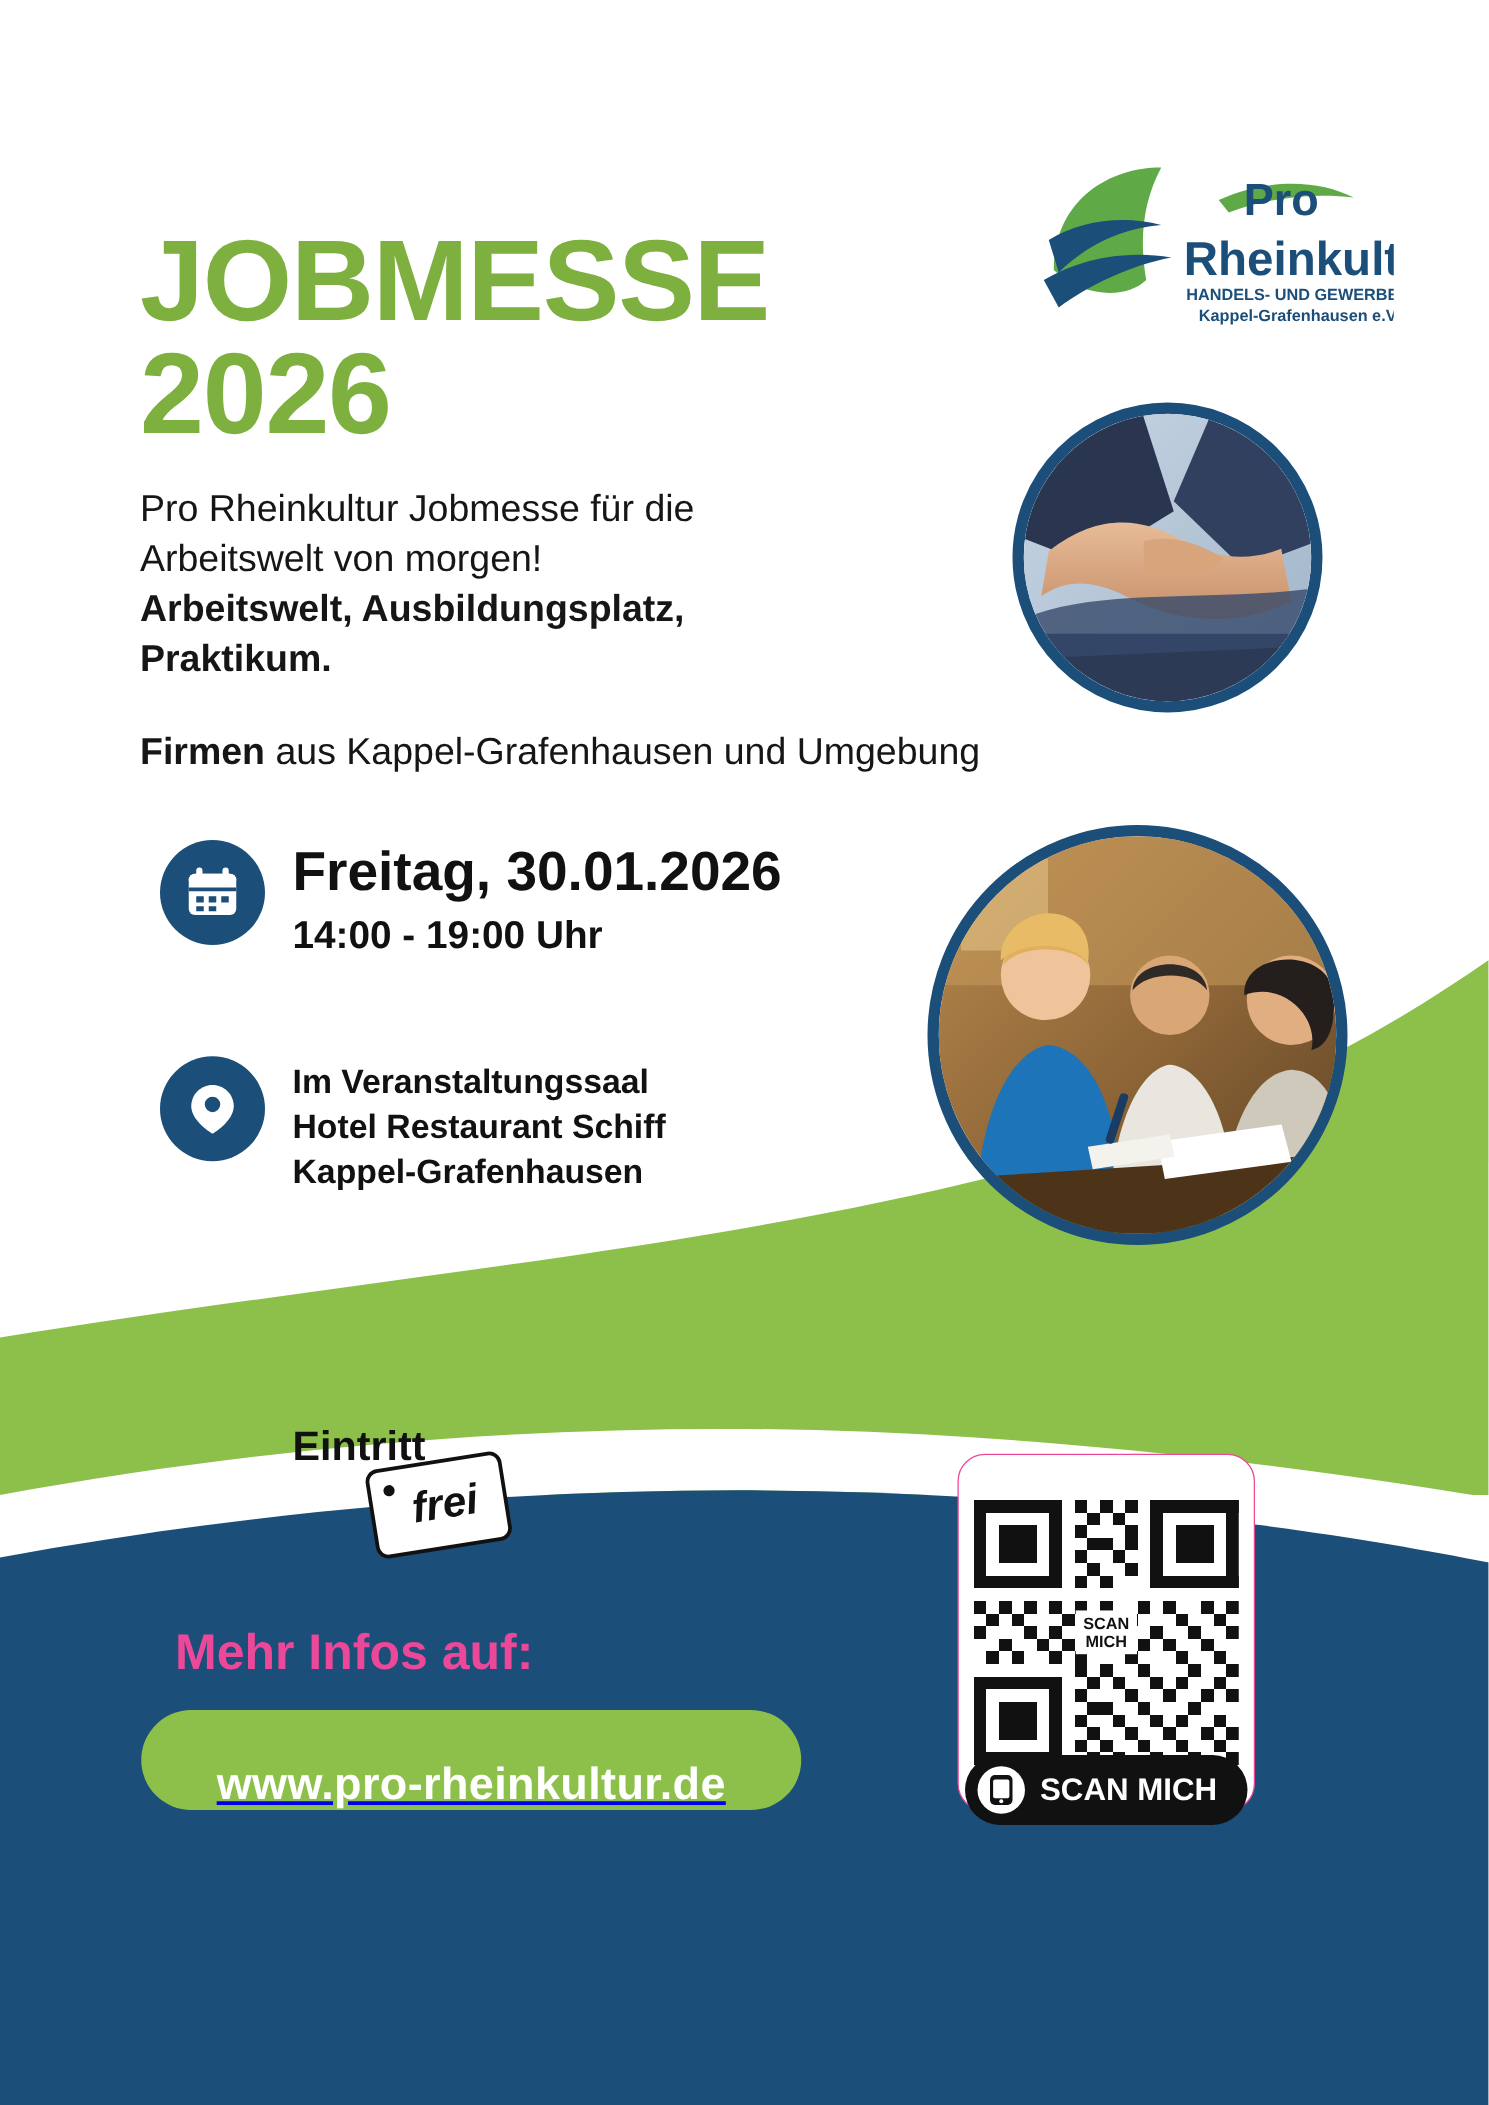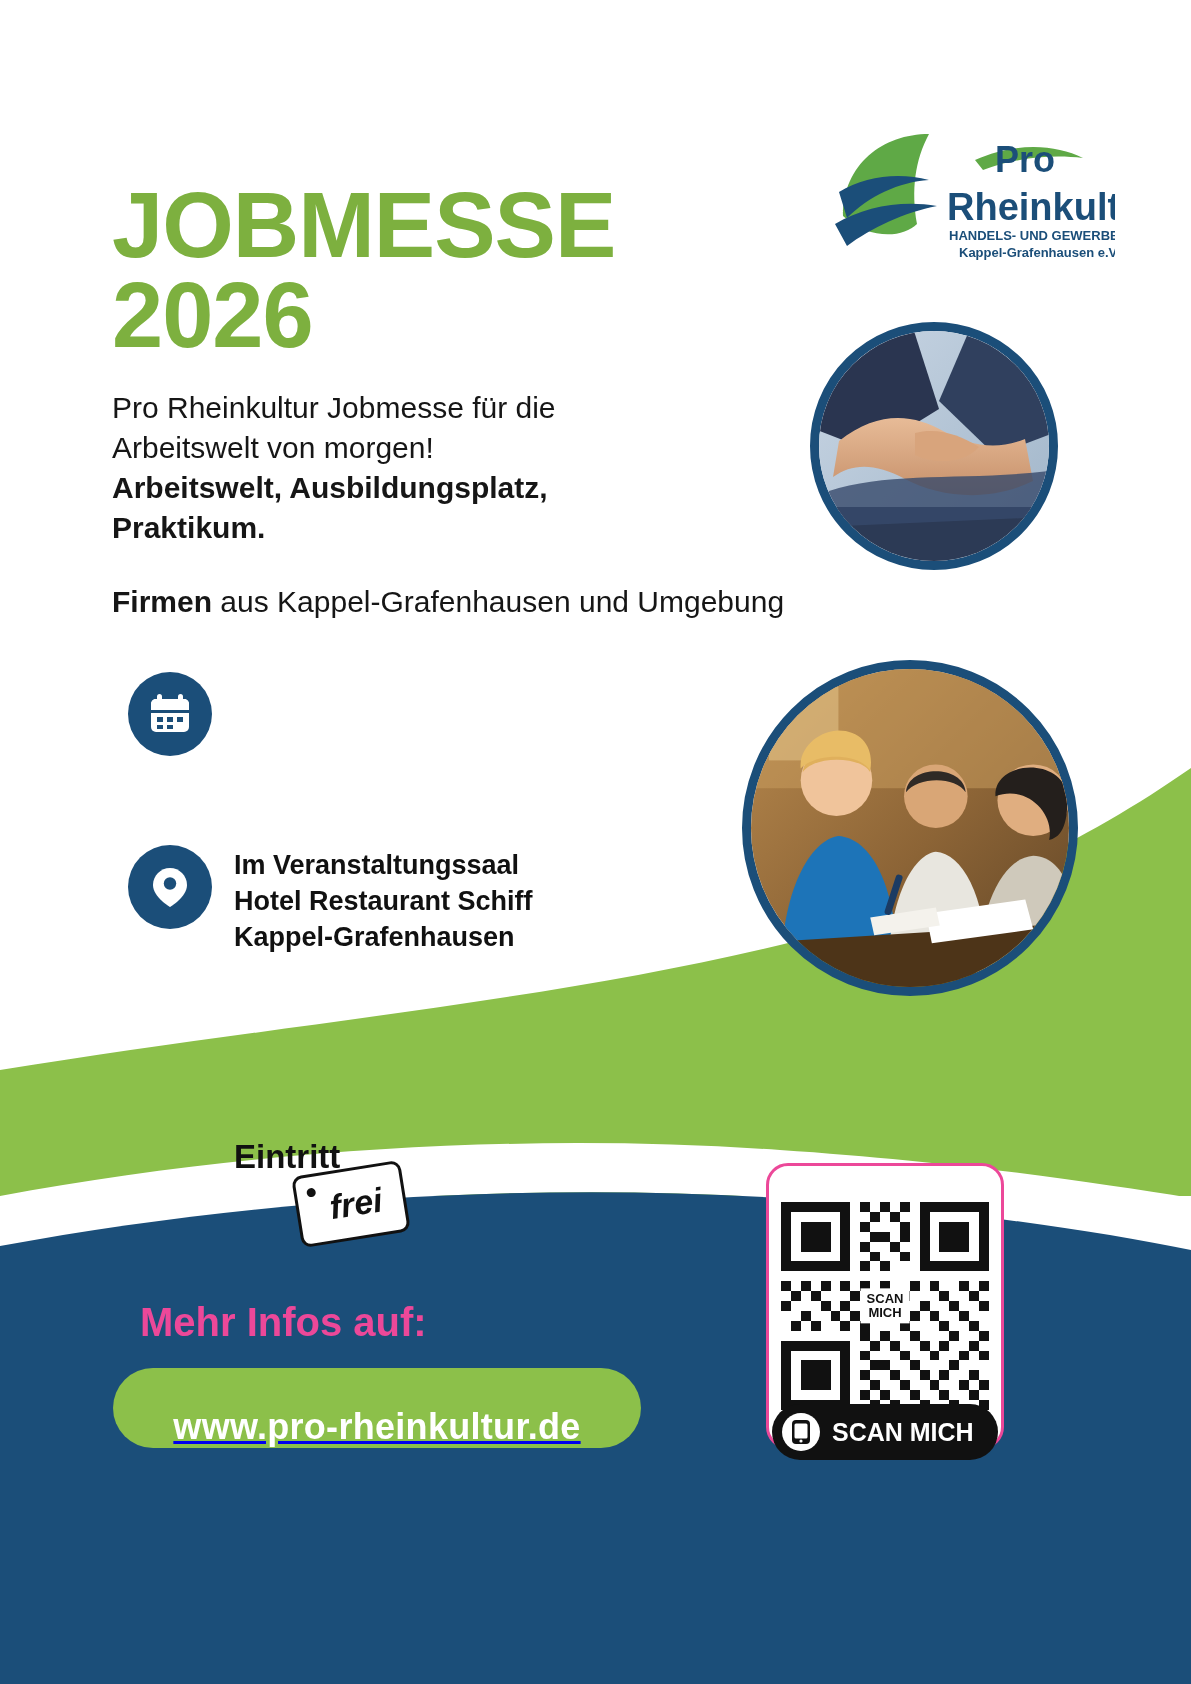--- a/index.html
+++ b/index.html
@@ -217,21 +217,21 @@
   }
 
   
   #qr-card {
     position: absolute;
     left: 766px;
     top: 1163px;
     width: 238px;
     height: 286px;
     background: #ffffff;
-    border: 3px solid #ec4899;
+    border: 1px solid #ec4899;
     border-radius: 22px;
     box-sizing: border-box;
     padding: 12px;
   }
   #qr-card svg { display: block; width: 100%; height: 100%; }
   #qr-center-label {
     position: absolute;
     left: 50%;
     top: 50%;
     transform: translate(-50%, -50%);
@@ -326,20 +326,24 @@
         <rect x="5" y="9" width="38" height="10" rx="5" fill="#ffffff"></rect>
         <rect x="11" y="4" width="5" height="10" rx="2.5" fill="#ffffff"></rect>
         <rect x="32" y="4" width="5" height="10" rx="2.5" fill="#ffffff"></rect>
         <rect x="5" y="20" width="38" height="3" fill="#1B4E79"></rect>
         <rect x="11" y="27" width="6" height="5" fill="#1B4E79"></rect>
         <rect x="21" y="27" width="6" height="5" fill="#1B4E79"></rect>
         <rect x="31" y="27" width="6" height="5" fill="#1B4E79"></rect>
         <rect x="11" y="35" width="6" height="4" fill="#1B4E79"></rect>
         <rect x="21" y="35" width="6" height="4" fill="#1B4E79"></rect>
       </svg>
+    </div>
+    <div class="info-text">
+      <div class="title">Freitag, 30.01.2026</div>
+      <div class="sub">14:00 - 19:00 Uhr</div>
     </div>
   </div>
 
   <div class="info-block" id="place-block">
     <div class="info-icon">
       <svg width="46" height="46" viewBox="0 0 46 46" aria-hidden="true">
         <path d="M23 4 C 13.6 4, 6 11.6, 6 21 C 6 33, 23 43, 23 43 C 23 43, 40 33, 40 21 C 40 11.6, 32.4 4, 23 4 Z" fill="#ffffff"></path>
         <circle cx="23" cy="19.5" r="6.2" fill="#1B4E79"></circle>
       </svg>
     </div>

